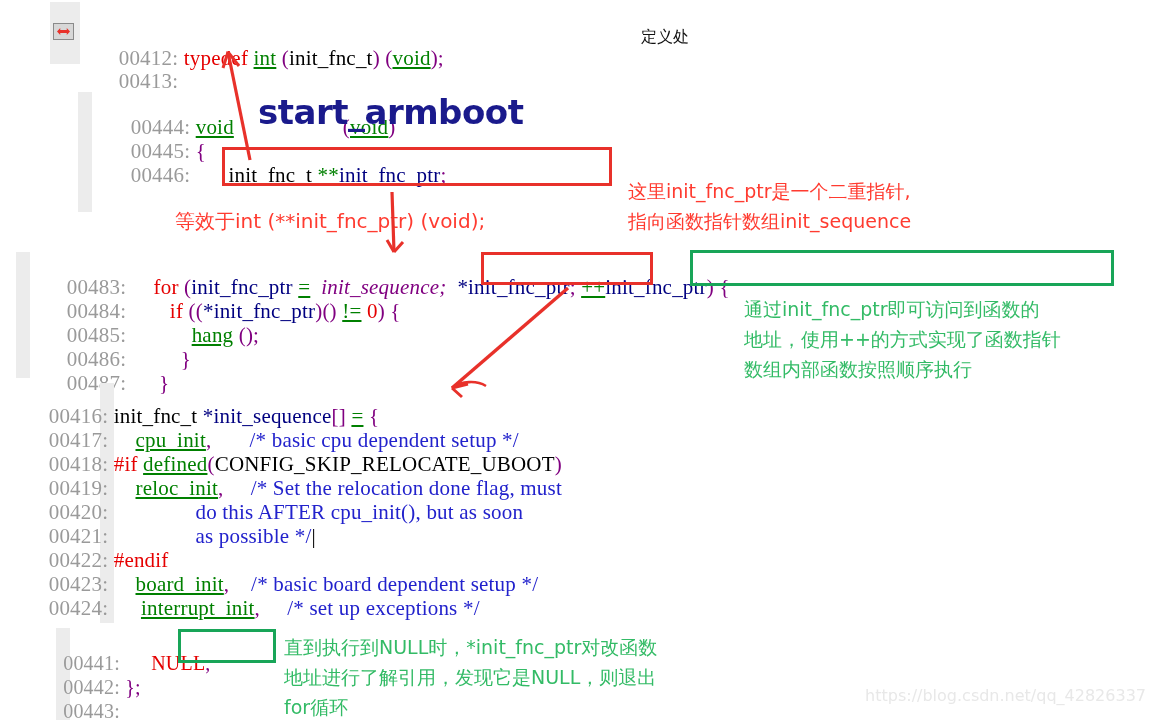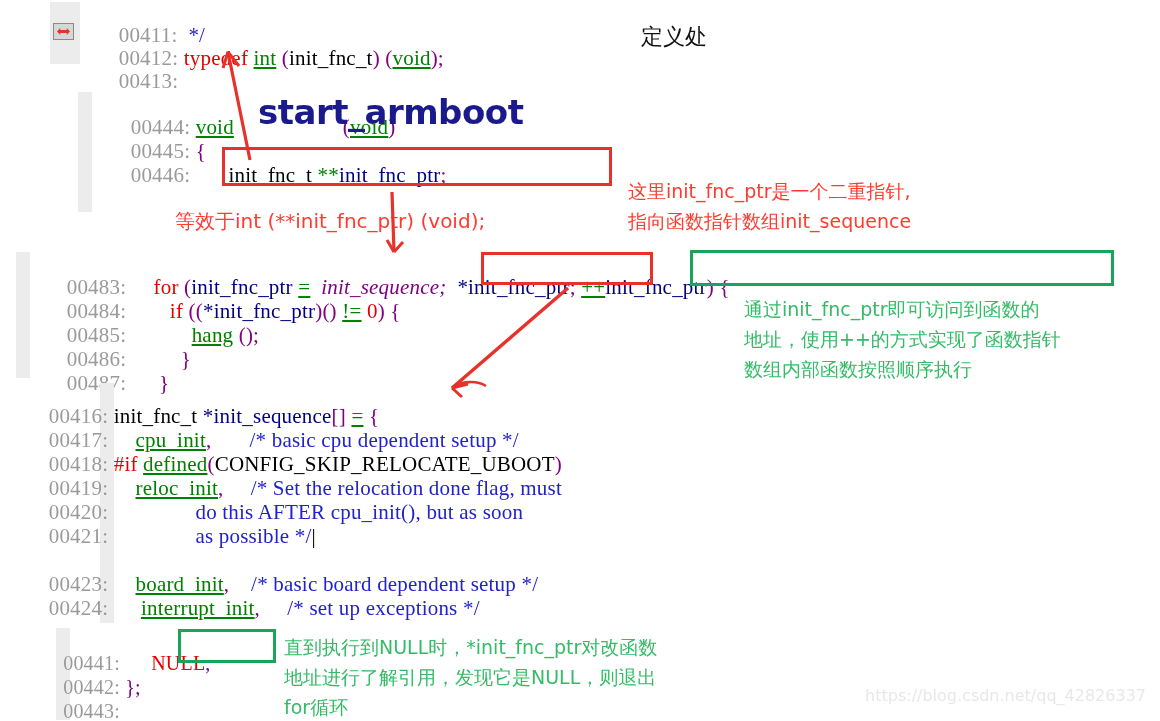--- a/index.html
+++ b/index.html
@@ -81,34 +81,31 @@
 <body>
 
 <div id="root">
 
   <div class="snippet" style="left:50px;top:2px;width:620px;height:62px;">
     <div class="gutter wide"></div>
     <div class="bp-icon">
         <i></i>
       </div>
 
-    <div class="codeline" style="left:36px;top:2px;">
-      <span class="ln">00411:</span><span class="kw">  <span style="color:#2222cc;">*/</span></span>
-    </div>
 
     <div class="codeline" style="left:36px;top:25px;">
       <span class="ln">00412:</span><span class="plain"> </span><span class="kw">typedef</span><span class="plain"> </span><span class="typ">int</span><span class="plain"> </span><span class="punct">(</span><span class="plain">init_fnc_t</span><span class="punct">)</span><span class="plain"> </span><span class="punct">(</span><span class="typ">void</span><span class="punct">);</span>
     </div>
 
     <div class="codeline" style="left:36px;top:48px;">
       <span class="ln">00413:</span>
     </div>
   </div>
 
-  <div class="anno black" style="left:641px;top:24px;font-size:22px;">定义处</div>
+  <div class="anno black" style="left:641px;top:24px;font-size:16px;">定义处</div>
 
   <div class="snippet" style="left:78px;top:92px;width:600px;height:120px;">
     <div class="gutter"></div>
 
     <div class="codeline" style="left:20px;top:4px;">
       <span class="ln">00444:</span><span class="plain"> </span><span class="typ">void</span><span class="plain">                    </span><span class="punct">(</span><span class="typ"><u>void</u></span><span class="punct">)</span>
     </div>
 
     <div class="codeline" style="left:20px;top:28px;">
       <span class="ln">00445:</span><span class="punct"> {</span>
@@ -180,20 +177,23 @@
     </div>
 
     <div class="codeline" style="left:0px;top:98px;">
       <span class="ln">00420:</span><span class="plain">                </span><span class="cmt">do this AFTER cpu_init(), but as soon</span>
     </div>
 
     <div class="codeline" style="left:0px;top:122px;">
       <span class="ln">00421:</span><span class="plain">                </span><span class="cmt">as possible */</span><span style="color:#000;">|</span>
     </div>
 
+    <div class="codeline" style="left:0px;top:146px;">
+      <span class="ln">00422:</span><span class="plain"> </span><span class="kw">#endif</span>
+    </div>
 
     <div class="codeline" style="left:0px;top:170px;">
       <span class="ln">00423:</span><span class="plain">     </span><span class="typ">board_init</span><span class="punct">,</span><span class="plain">    </span><span class="cmt">/* basic board dependent setup */</span>
     </div>
 
     <div class="codeline" style="left:0px;top:194px;">
       <span class="ln">00424:</span><span class="plain">      </span><span class="typ">interrupt_init</span><span class="punct">,</span><span class="plain">     </span><span class="cmt">/* set up exceptions */</span>
     </div>
   </div>
 

